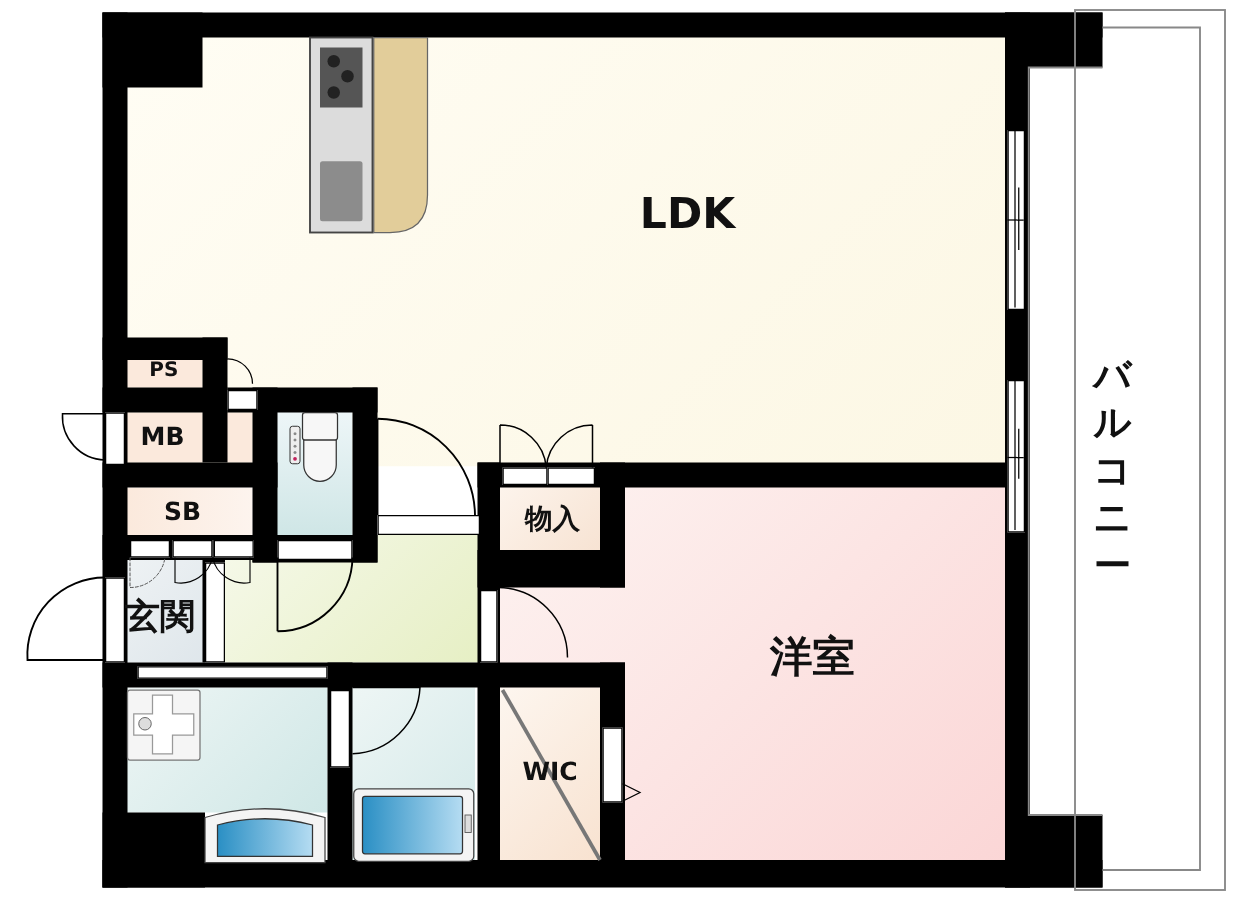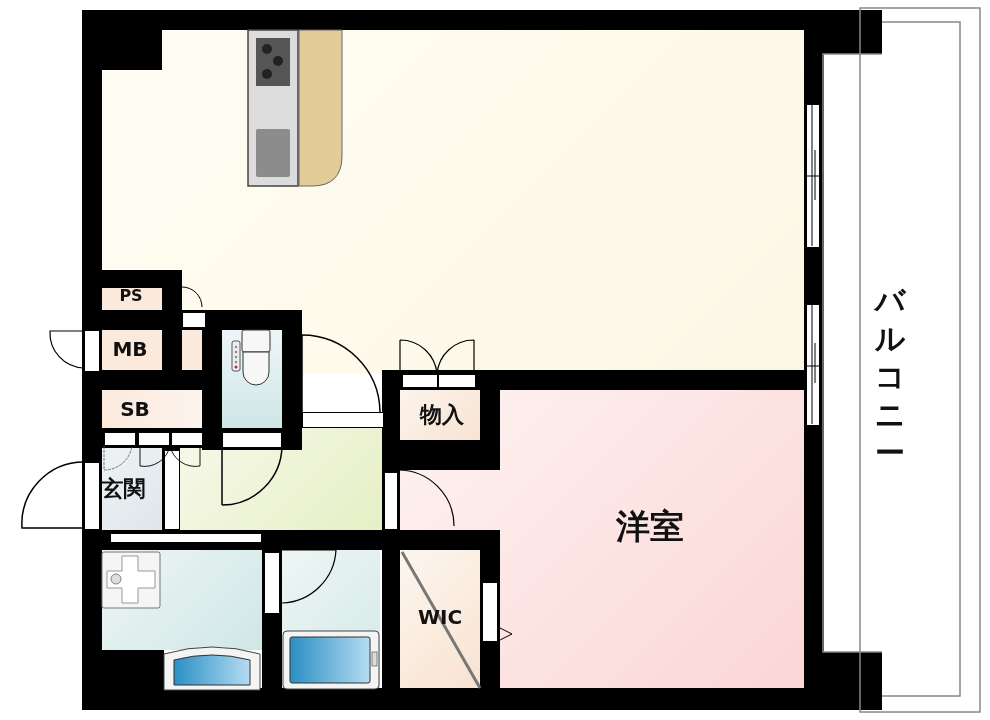--- a/index.html
+++ b/index.html
@@ -131,29 +131,30 @@
     </linearGradient>
   </defs>
   <path d="M174,685 L174,660 Q212,650 250,660 L250,685 Z" fill="url(#blue)" stroke="#333" stroke-width="1"></path>
 
   <rect x="283" y="631" width="96" height="58" rx="4" fill="#f4f4f4" stroke="#444" stroke-width="1"></rect>
   <rect x="290" y="637" width="80" height="46" rx="2" fill="url(#blue)" stroke="#333" stroke-width="1"></rect>
   <rect x="372" y="652" width="5" height="14" fill="#ddd" stroke="#555" stroke-width="0.7"></rect>
 </svg>
 
 <div class="lbl" style="left:470px;top:150px;width:160px;font-size:34px;line-height:42px;">
+  <div>LDK</div>
 </div>
 <div class="lbl" style="left:570px;top:504px;width:160px;font-size:34px;line-height:44px;">
   <div>洋室</div>
 </div>
 <div class="lbl" style="left:870px;top:282px;width:40px;font-size:30px;line-height:38px;">
   <div>バ</div>
   <div>ル</div>
   <div>コ</div>
   <div>ニ</div>
   <div>ー</div>
 </div>
-<div class="lbl" style="left:100px;top:474px;width:47px;font-size:22px;">玄関</div>
+<div class="lbl" style="left:100px;top:474px;width:47px;font-size:28px;">玄関</div>
 <div class="lbl" style="left:400px;top:400px;width:84px;font-size:22px;">物入</div>
 <div class="lbl" style="left:400px;top:605px;width:80px;font-size:20px;">WIC</div>
 <div class="lbl" style="left:100px;top:286px;width:62px;font-size:16px;">PS</div>
 <div class="lbl" style="left:100px;top:337px;width:60px;font-size:20px;">MB</div>
-<div class="lbl" style="left:84px;top:397px;width:102px;font-size:20px;">SB</div>
+<div class="lbl" style="left:95px;top:397px;width:102px;font-size:20px;">SB</div>
 
 </body></html>

